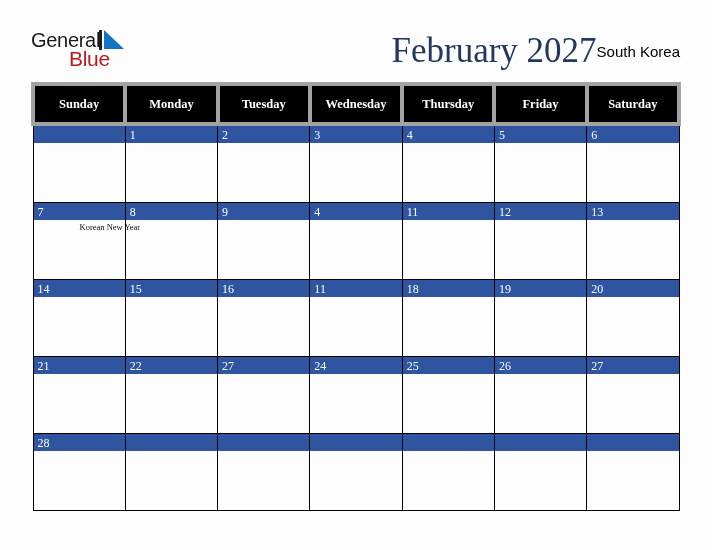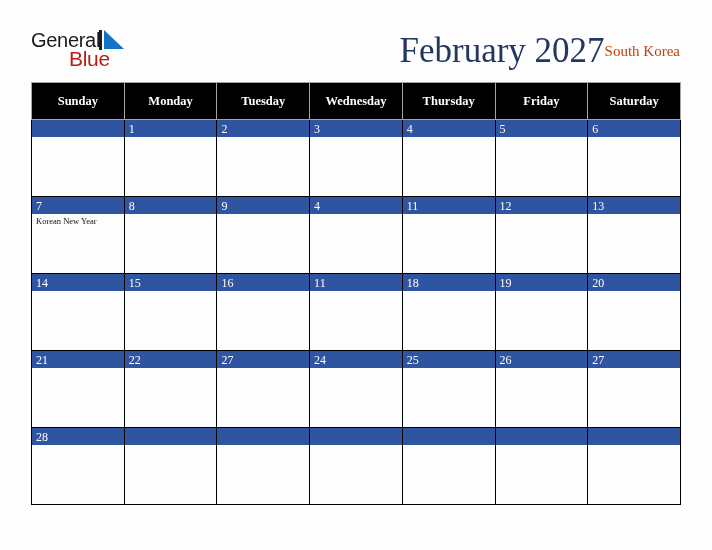--- a/index.html
+++ b/index.html
@@ -75,22 +75,22 @@
     color: #24375f;
     font-family: "Liberation Serif", "DejaVu Serif", serif;
     line-height: 40px;
     white-space: nowrap;
     margin-left: -20px;
   }
 
   .region {
     flex: 0 0 auto;
     font-size: 15px;
-    color: #c2410c;
-    font-family: Liberation Serif, serif;
+    color: #000000;
+    font-family: Liberation Sans, sans-serif;
     white-space: nowrap;
     padding-right: 1px;
   }
 
   
   .calendar {
     position: absolute;
     left: 31px;
     top: 82px;
     width: 650px;
@@ -100,21 +100,21 @@
 
   .calendar th {
     background: #000000;
     color: #ffffff;
     font-size: 12.5px;
     font-weight: bold;
     height: 20px;
     padding: 8px;
     text-align: center;
     font-family: "Liberation Serif", "DejaVu Serif", serif;
-    border: 1px solid #a3a3a3;
+    border: 4px solid #a3a3a3;
   }
 
   .calendar td {
     padding: 0;
     vertical-align: top;
     border-left: 1px solid #000000;
     border-right: 1px solid #000000;
     border-bottom: 1px solid #000000;
     border-top: none;
     background: #fdfdfd;
@@ -127,20 +127,21 @@
     color: #ffffff;
     font-size: 12px;
     line-height: 16px;
     height: 16px;
     padding: 1px 0 0 4px;
     font-family: "Liberation Serif", "DejaVu Serif", serif;
   }
 
   .events {
     padding: 2px 3px 0 4px;
+    margin-left: 42px;
   }
   .event {
     font-size: 8.5px;
     line-height: 11px;
     color: #111111;
     font-family: "Liberation Serif", "DejaVu Serif", serif;
     white-space: nowrap;
   }
 </style>
 </head>

